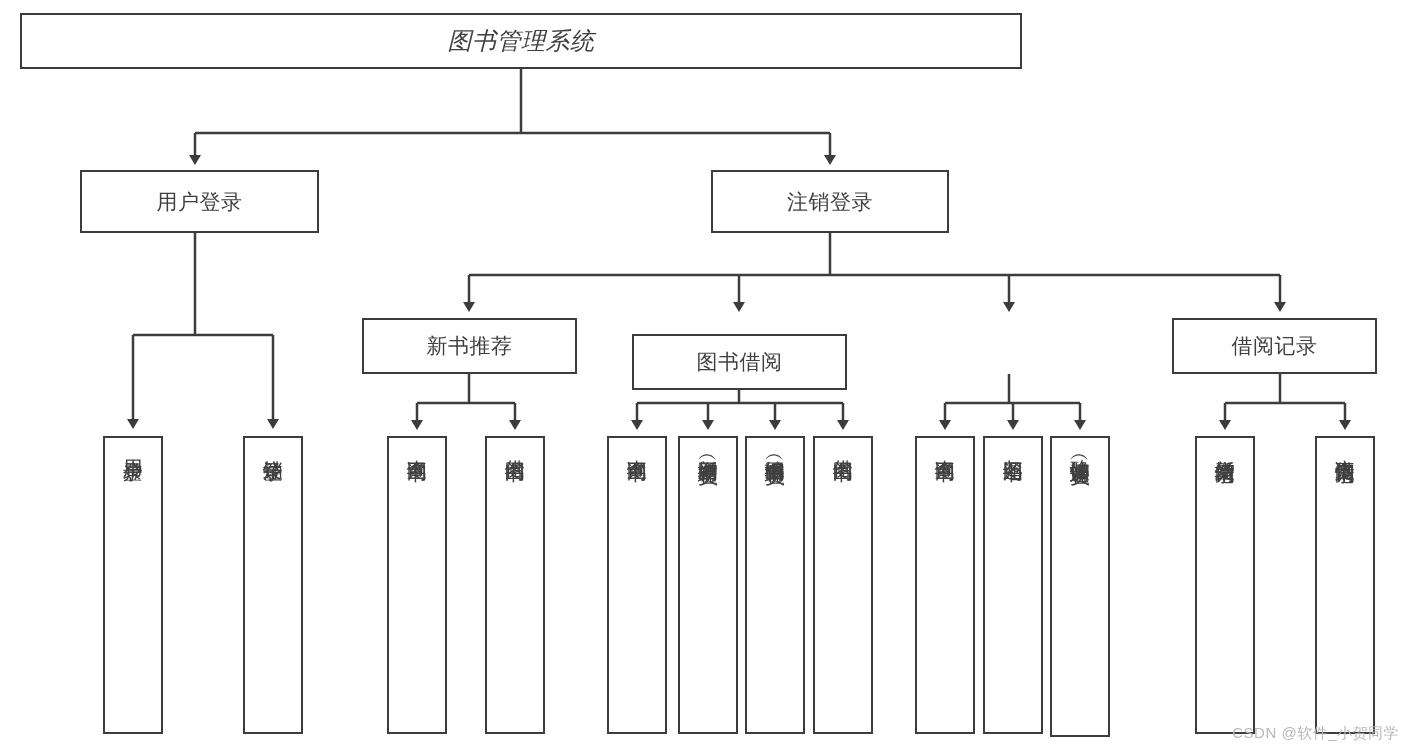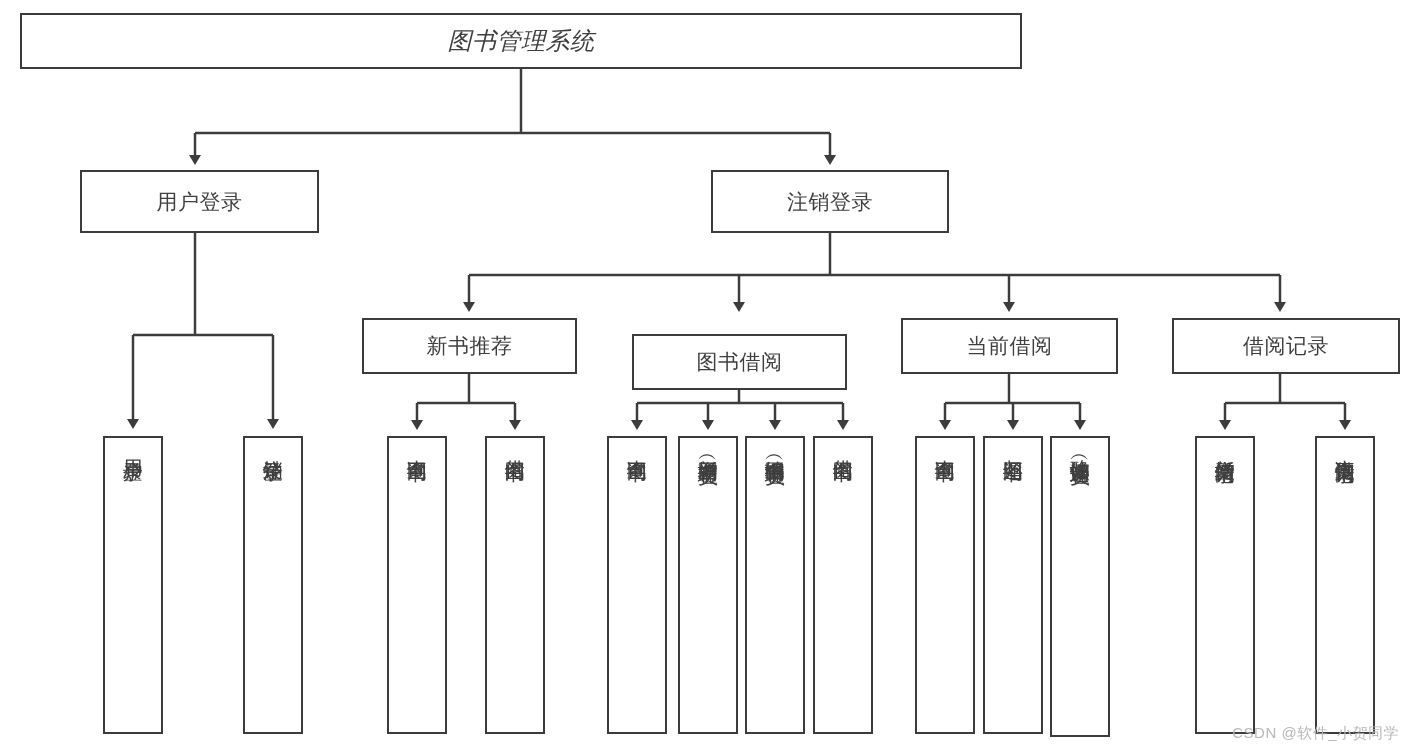--- a/index.html
+++ b/index.html
@@ -135,24 +135,21 @@
   <div class="node" style="left:711px; top:170px; width:238px; height:63px;">
     <span class="label">注销登录</span>
   </div>
 
   <div class="node" style="left:362px; top:318px; width:215px; height:56px;">
     <span class="label">新书推荐</span>
   </div>
   <div class="node" style="left:632px; top:318px; width:215px; height:56px;margin-top:16px;">
     <span class="label">图书借阅</span>
   </div>
-  <div class="node" style="left:901px; top:318px; width:217px; height:56px;">
-    <span class="label">当前借阅</span>
-  </div>
-  <div class="node" style="left:1172px; top:318px; width:228px; height:56px;">
+  <div class="node" style="left:1172px; top:318px; width:205px; height:56px;">
     <span class="label">借阅记录</span>
   </div>
 
   <div class="node vertical" style="left:103px; top:436px; width:60px; height:298px;">
     <span class="label">用户登录</span>
   </div>
   <div class="node vertical" style="left:243px; top:436px; width:60px; height:298px;">
     <span class="label">注销登录</span>
   </div>
 

